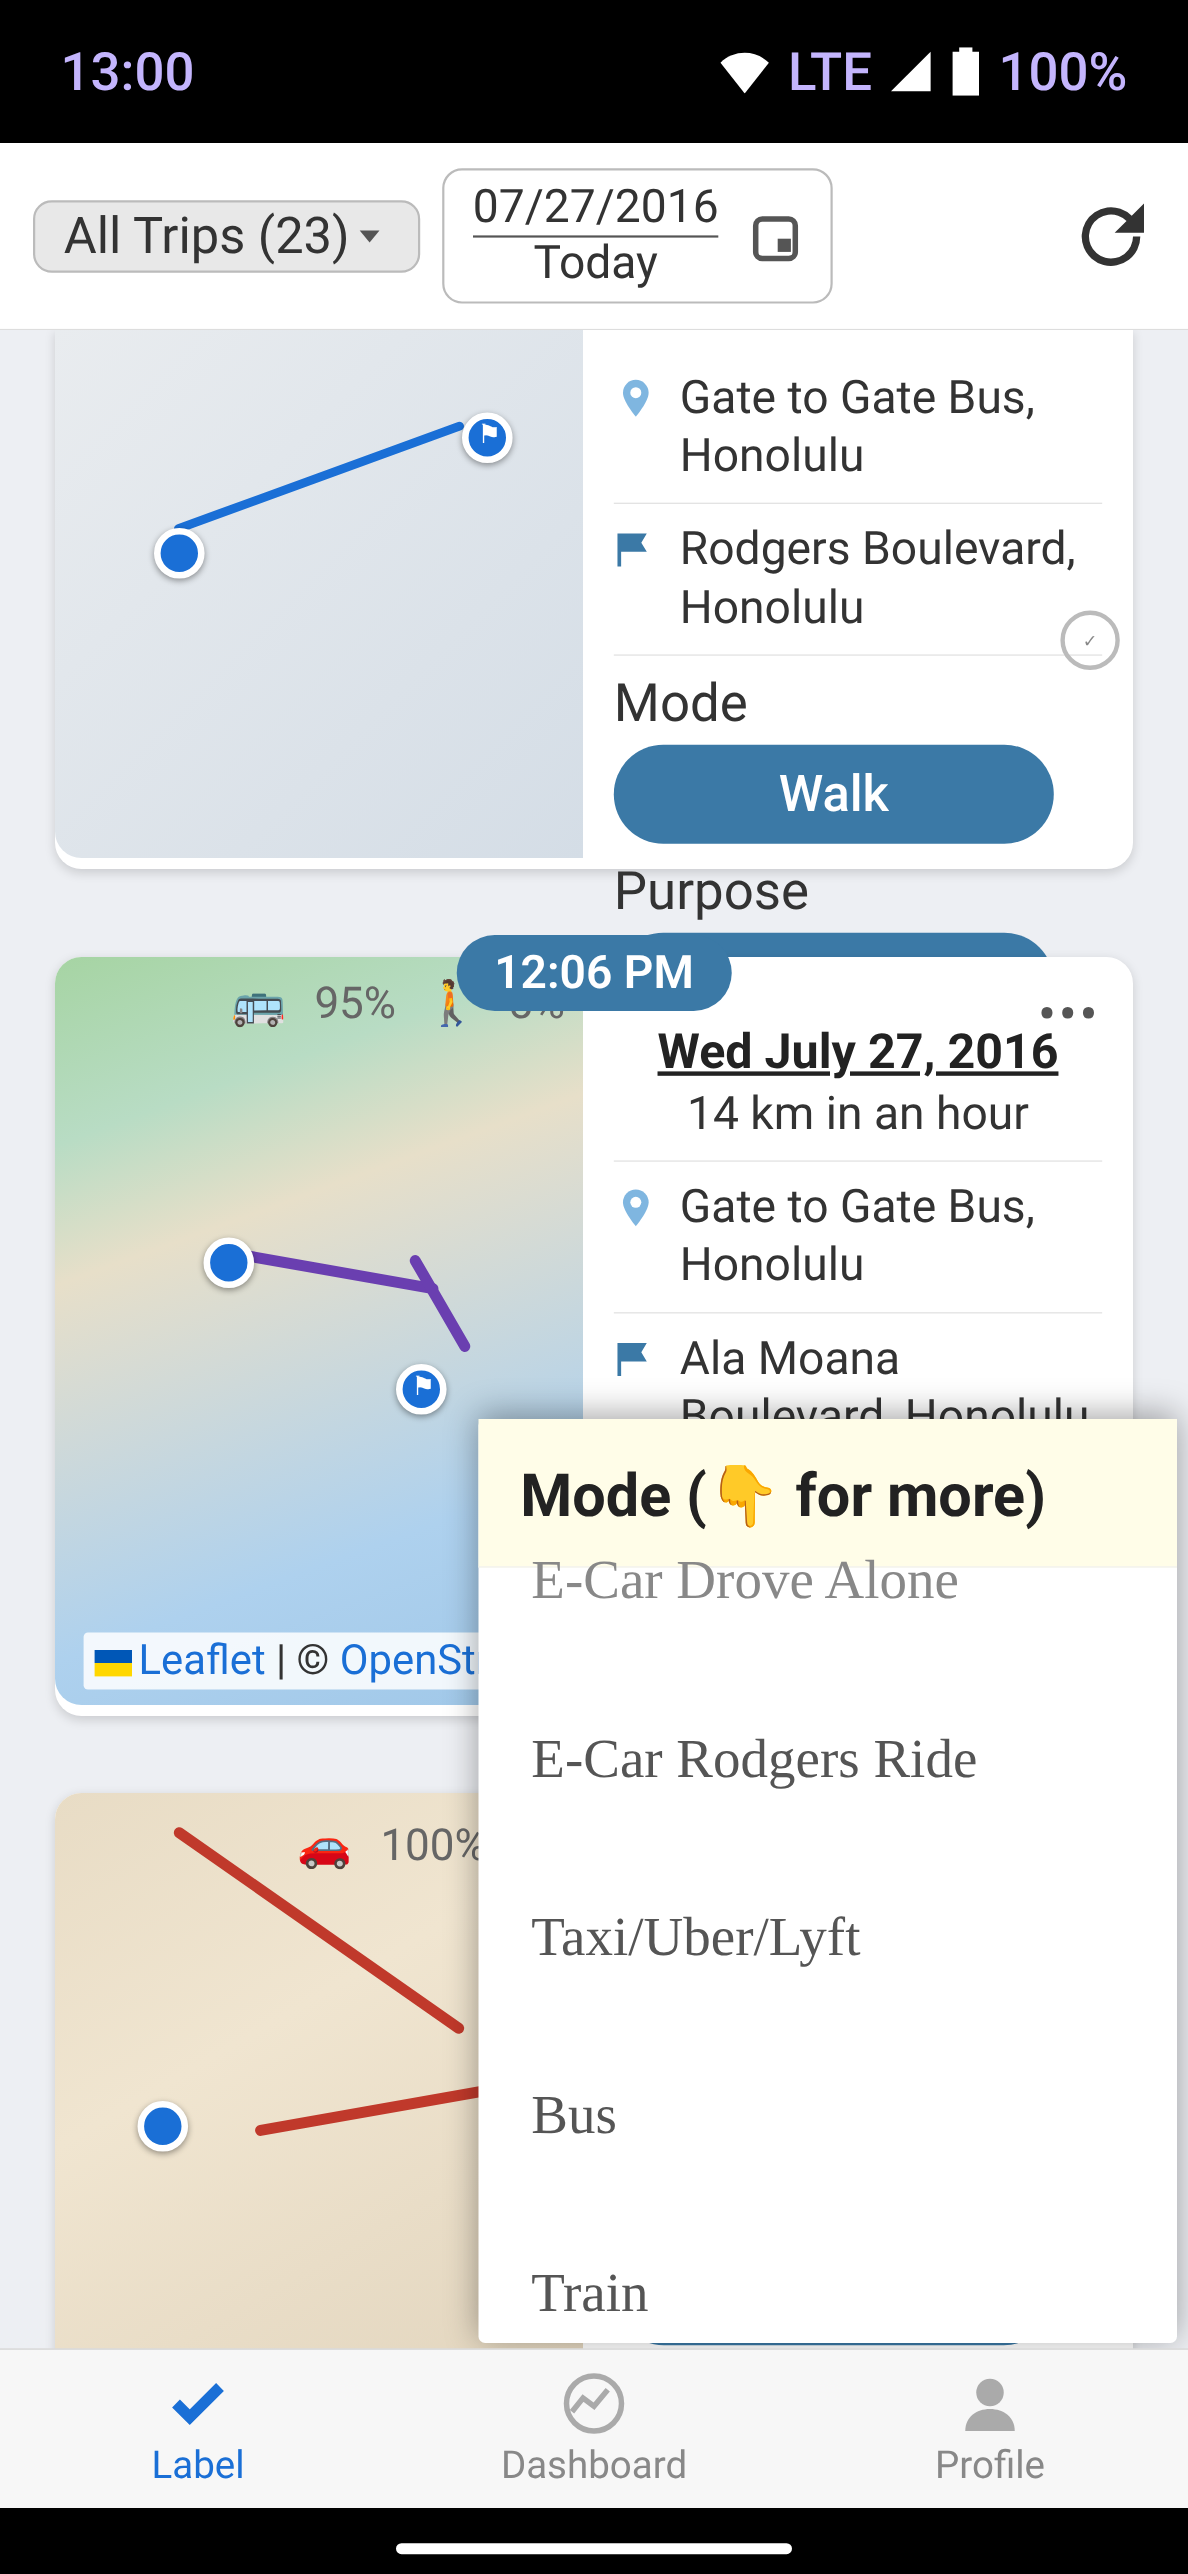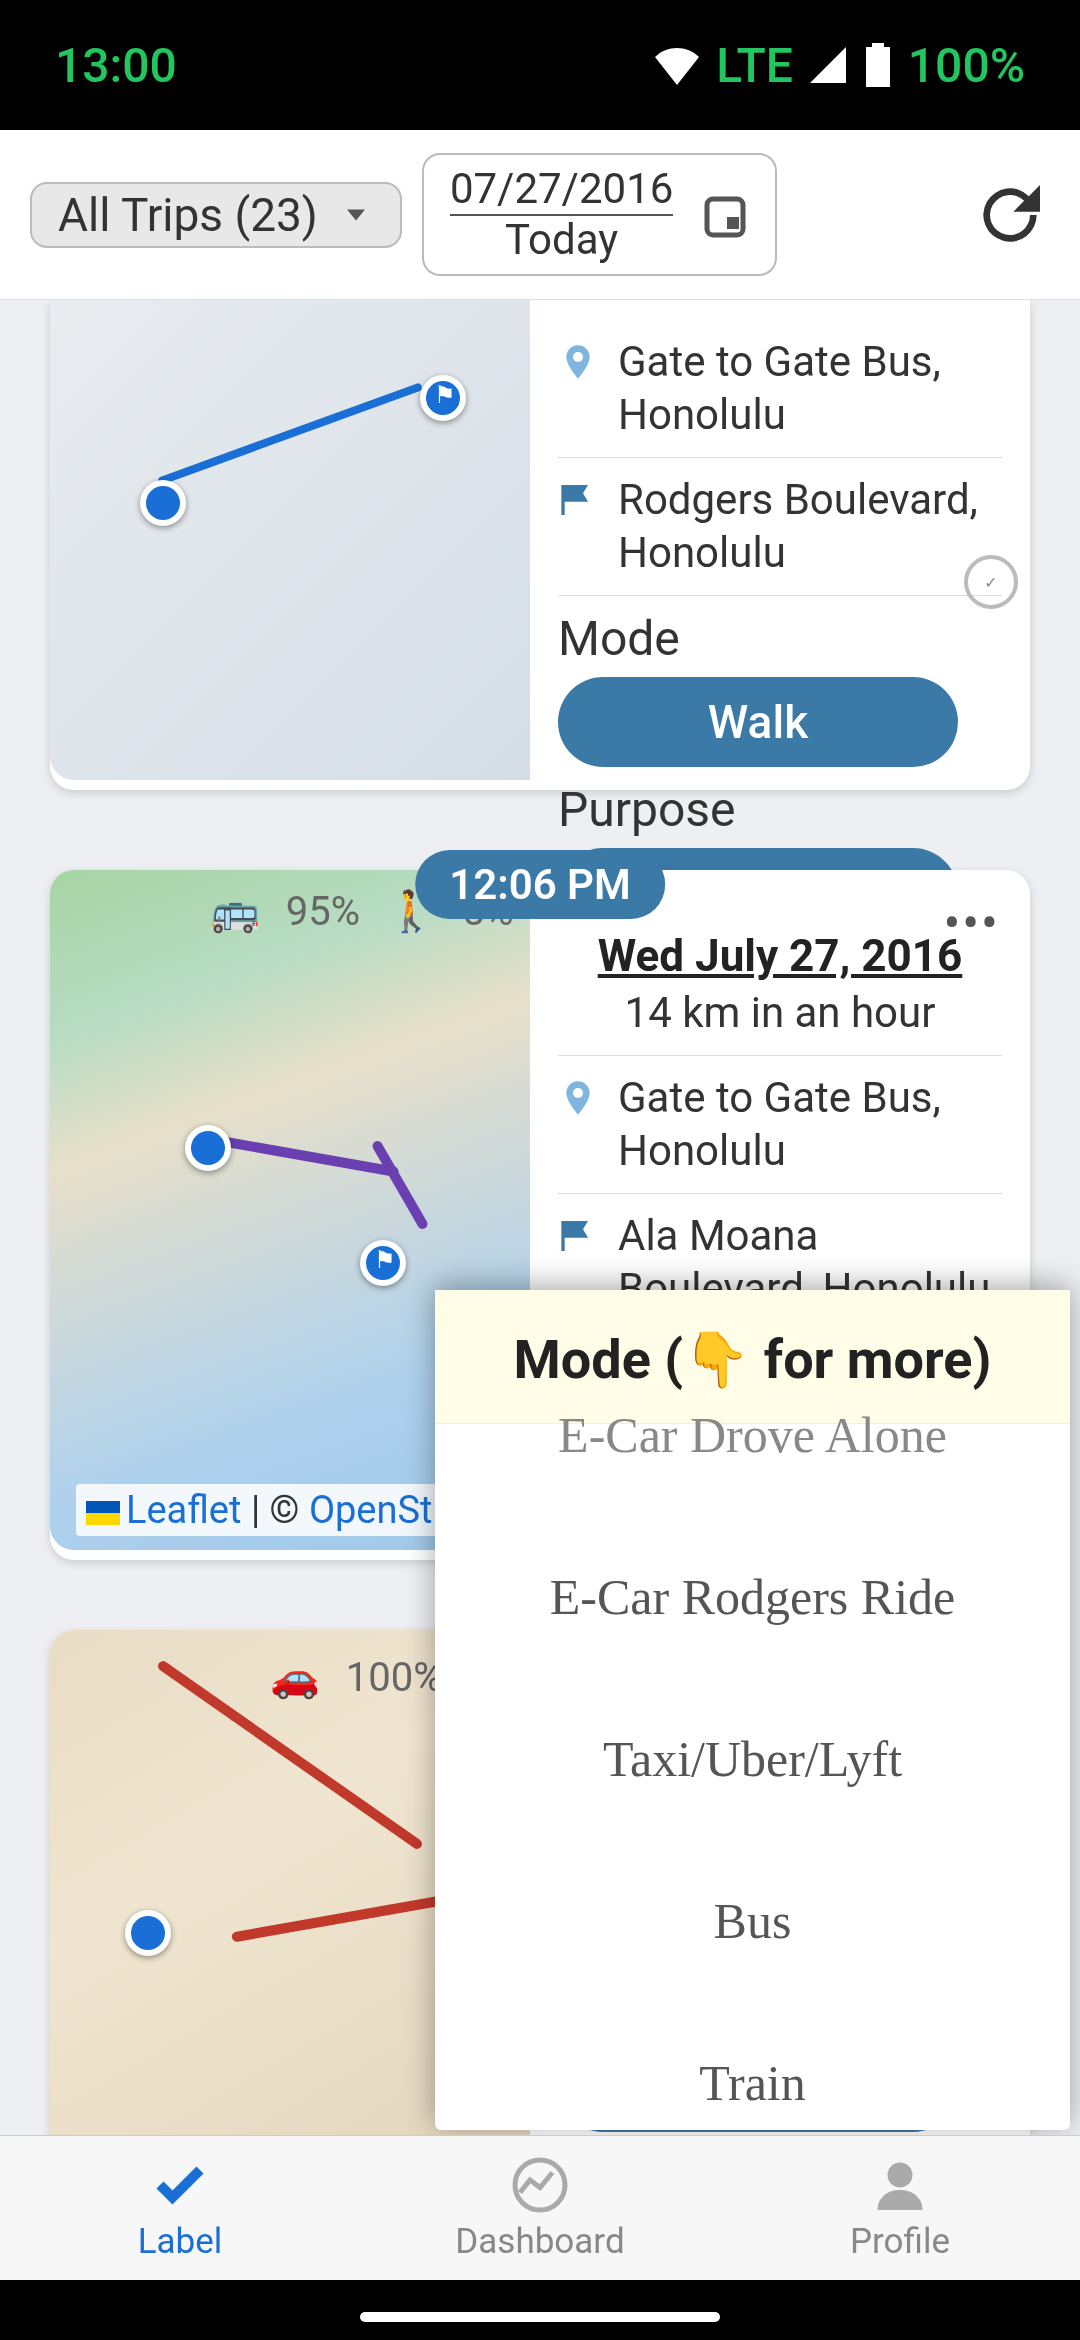--- a/index.html
+++ b/index.html
@@ -1,21 +1,21 @@
 <!DOCTYPE html>
 <html><head>
 <meta charset="utf-8">
 <style>
   * { margin:0; padding:0; box-sizing:border-box; -webkit-font-smoothing:antialiased; }
   body { width:1080px; height:2340px; background:#000; font-family:-apple-system,Roboto,Helvetica,Arial,sans-serif; overflow:hidden; position:relative; }
-  .status-bar { height:130px; background:#000; color:#22c55e; display:flex; align-items:center; justify-content:space-between; padding:0 55px; font-size:48px; font-weight:500; }
+  .status-bar { height:130px; background:#000; color:#c4b5fd; display:flex; align-items:center; justify-content:space-between; padding:0 55px; font-size:48px; font-weight:500; }
   .status-right { display:flex; align-items:center; gap:15px; }
   .app { position:absolute; top:130px; left:0; right:0; bottom:60px; background:#edeff3; display:flex; flex-direction:column; }
   .top-bar { background:#fff; height:170px; display:flex; align-items:center; padding:0 30px; gap:20px; border-bottom:1px solid #ddd;}
-  .pill-btn { border:2px solid #bbb; background:#e8e8e8; border-radius:17px; padding:4px 26px; display:flex; align-items:center; gap:20px; font-size:46px; color:#333; }
+  .pill-btn { border:2px solid #bbb; background:#e8e8e8; border-radius:17px; padding:4px 26px; display:flex; align-items:center; font-size:46px; color:#333; }
   .date-btn { border:2px solid #bbb; background:#fff; border-radius:18px; padding:10px 26px; display:flex; align-items:center; gap:28px; font-size:42px; color:#333; }
   .date-col { display:flex; flex-direction:column; align-items:center; line-height:1.15;}
   .date-col .d1 { border-bottom:2px solid #555;}
   .refresh { margin-left:auto; width:80px; height:80px; }
   .scroll { flex:1; overflow:hidden; padding:0 50px; position:relative; }
   .card { background:#fff; border-radius:24px; box-shadow:0 3px 10px rgba(0,0,0,0.15); display:flex; position:relative; margin-top:20px;}
   .card.first { margin-top:0; border-top-left-radius:0; border-top-right-radius:0;}
   .map { width:480px; border-radius:24px 0 0 24px; position:relative; overflow:hidden; }
   .card.first .map { border-top-left-radius:0;}
   .map-bg1 { background:linear-gradient(135deg,#e9ecef 0%,#d4dde6 100%); height:480px;}
@@ -37,21 +37,21 @@
   .dist-line { font-size:42px; color:#333; text-align:center; padding:6px 0 18px;}
   .conf-row { position:absolute; top:18px; left:160px; display:flex; gap:26px; font-size:40px; color:#666; align-items:center;}
   .conf-row .bus{color:#7a3fbd;}
   .conf-row .walk{color:#1a6fd6;}
   .conf3 { top:24px; left:220px; }
   .conf3 .car{color:#c0392b;}
   .time-badge { position:absolute; left:50%; transform:translateX(-50%); background:#3b79a6; color:#fff; font-size:42px; font-weight:600; padding:10px 34px; border-radius:40px; z-index:5;}
   .marker { position:absolute; width:46px; height:46px; background:#1a6fd6; border:6px solid #fff; border-radius:50%; box-shadow:0 2px 6px rgba(0,0,0,0.4);}
   .marker.flagm::after{content:"⚑"; color:#fff; position:absolute; top:0; left:8px; font-size:24px;}
   
-  .sheet { position:absolute; left:435px; right:10px; bottom:150px; top:1160px; background:#fff; border-radius:6px; box-shadow:0 -4px 30px rgba(0,0,0,0.35);text-align:center;}
+  .sheet { position:absolute; left:435px; right:10px; bottom:150px; top:1160px; background:#fff; border-radius:6px; box-shadow:0 -4px 30px rgba(0,0,0,0.35);}
   .sheet-head { font-size:54px; font-weight:700; color:#222; padding:38px 38px 32px; background:#fffde8; border-bottom:1px solid #eee;}
   .sheet-list { padding:0 0 0 0;font-family:Liberation Serif, serif; }
   .sheet-item { font-size:50px; color:#555; padding:52px 48px; }
   .sheet-item.cut { padding-top:0; margin-top:-18px; color:#888;}
   .mode-chip-outline { border:4px solid #3b79a6; color:#3b79a6; font-size:46px; font-weight:600; text-align:center; padding:14px 0; border-radius:50px; width:400px; background:#fff;}
   
   .bottom-nav { position:absolute; left:0; right:0; bottom:60px; height:145px; background:#f7f7f7; border-top:1px solid #ccc; display:flex;}
   .nav-item { flex:1; display:flex; flex-direction:column; align-items:center; justify-content:center; gap:6px; color:#888; font-size:35px;}
   .nav-item.active { color:#1a6fd6;}
   .nav-ico { width:60px; height:60px;}

